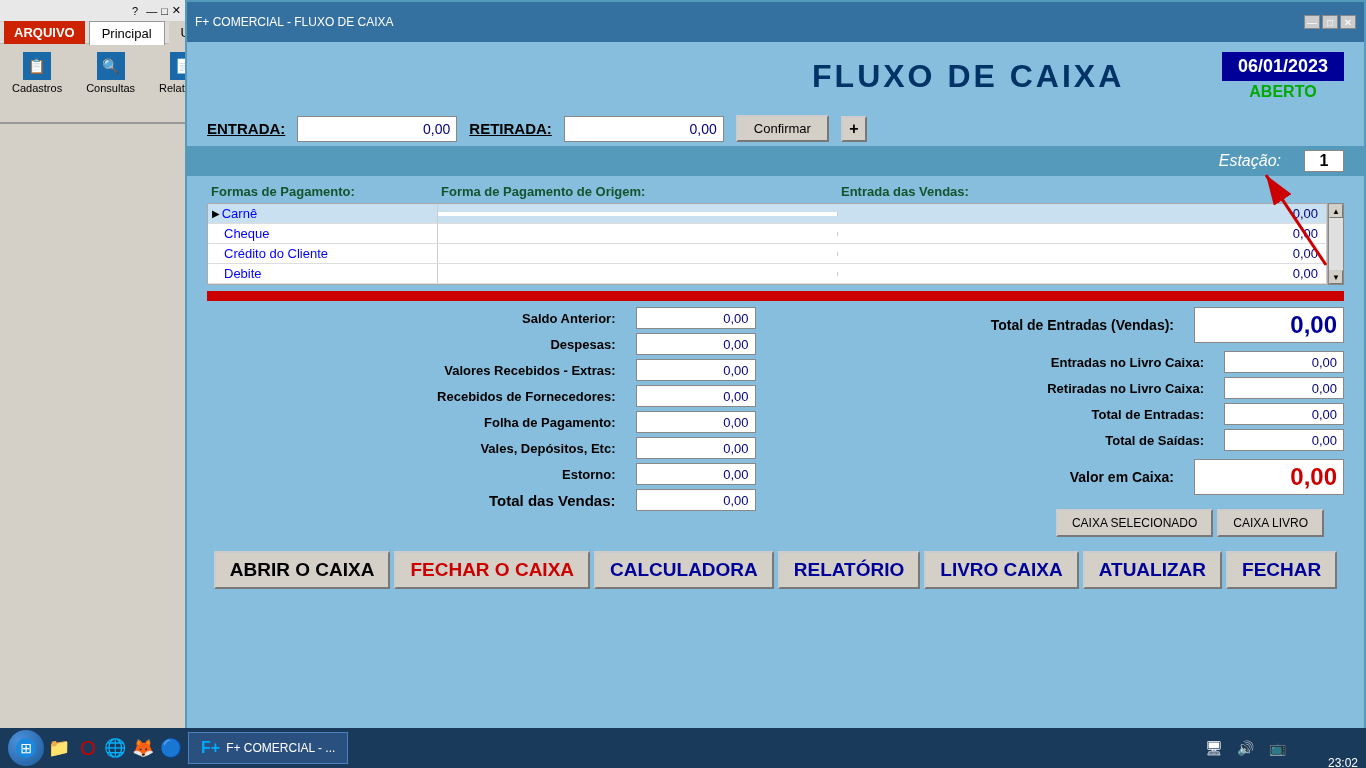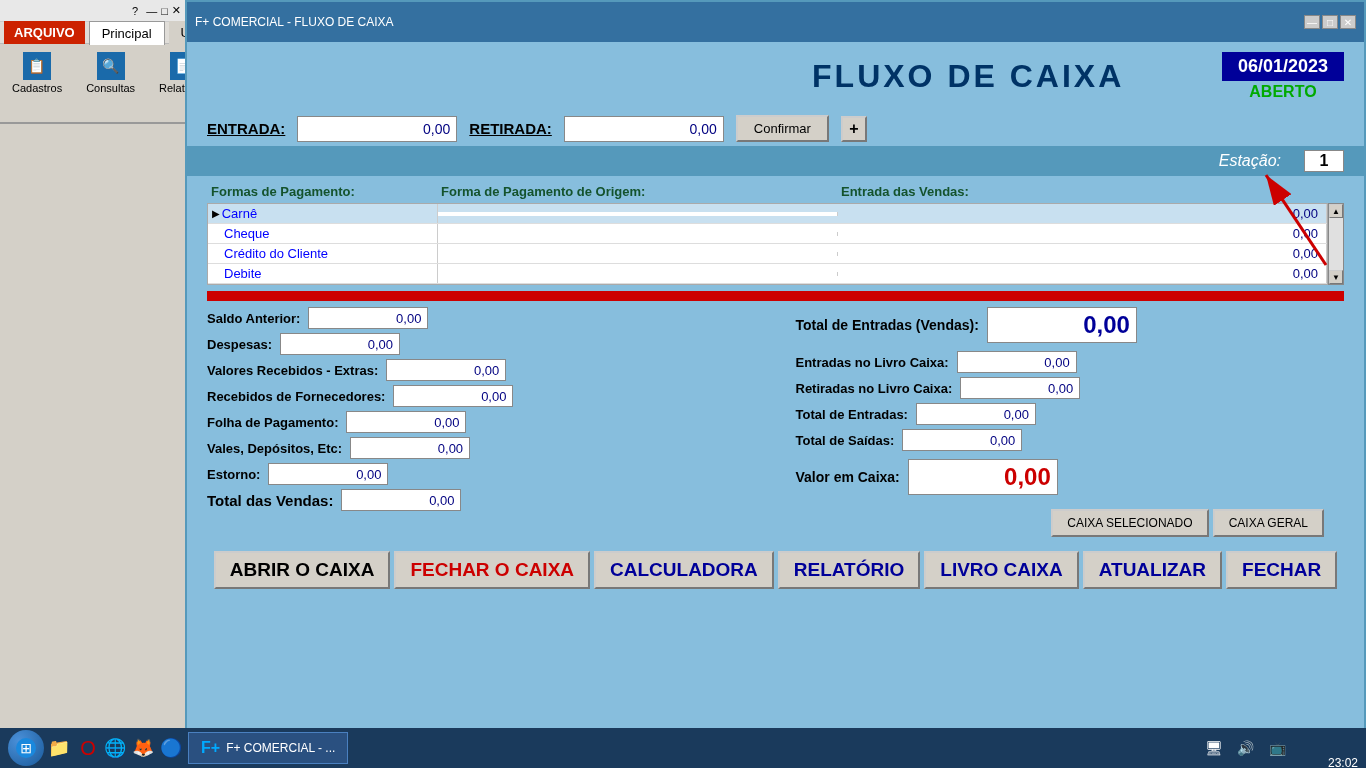--- a/index.html
+++ b/index.html
@@ -273,21 +273,22 @@
     }
     .summary-right {
       display: flex;
       flex-direction: column;
       gap: 4px;
       padding-left: 20px;
     }
     .summary-row {
       display: flex;
       align-items: center;
-      gap: 8px;
+      justify-content: flex-end;
+      gap: 20px;
     }
     .summary-label {
       font-size: 13px;
       font-weight: bold;
       text-align: right;
       white-space: nowrap;
     }
     .summary-value {
       background: white;
       border: 1px solid #888;
@@ -637,21 +638,21 @@
           <span class="summary-label">Total de Saídas:</span>
           <div class="summary-value">0,00</div>
         </div>
         <div class="summary-row valor-row" style="margin-top:4px;">
           <span class="summary-label" style="font-size:14px;">Valor em Caixa:</span>
           <div class="summary-value valor-caixa">0,00</div>
         </div>
 
         <div class="caixa-btns" style="margin-top:6px;justify-content:flex-end;">
           <button class="caixa-btn">CAIXA SELECIONADO</button>
-          <button class="caixa-btn">CAIXA GERAL</button>
+          <button class="caixa-btn">CAIXA LIVRO</button>
         </div>
       </div>
     </div>
 
     <div class="bottom-btns">
       <button class="action-btn">ABRIR O CAIXA</button>
       <button class="action-btn red-text">FECHAR O CAIXA</button>
       <button class="action-btn blue-text">CALCULADORA</button>
       <button class="action-btn blue-text">RELATÓRIO</button>
       <button class="action-btn blue-text">LIVRO CAIXA</button>

